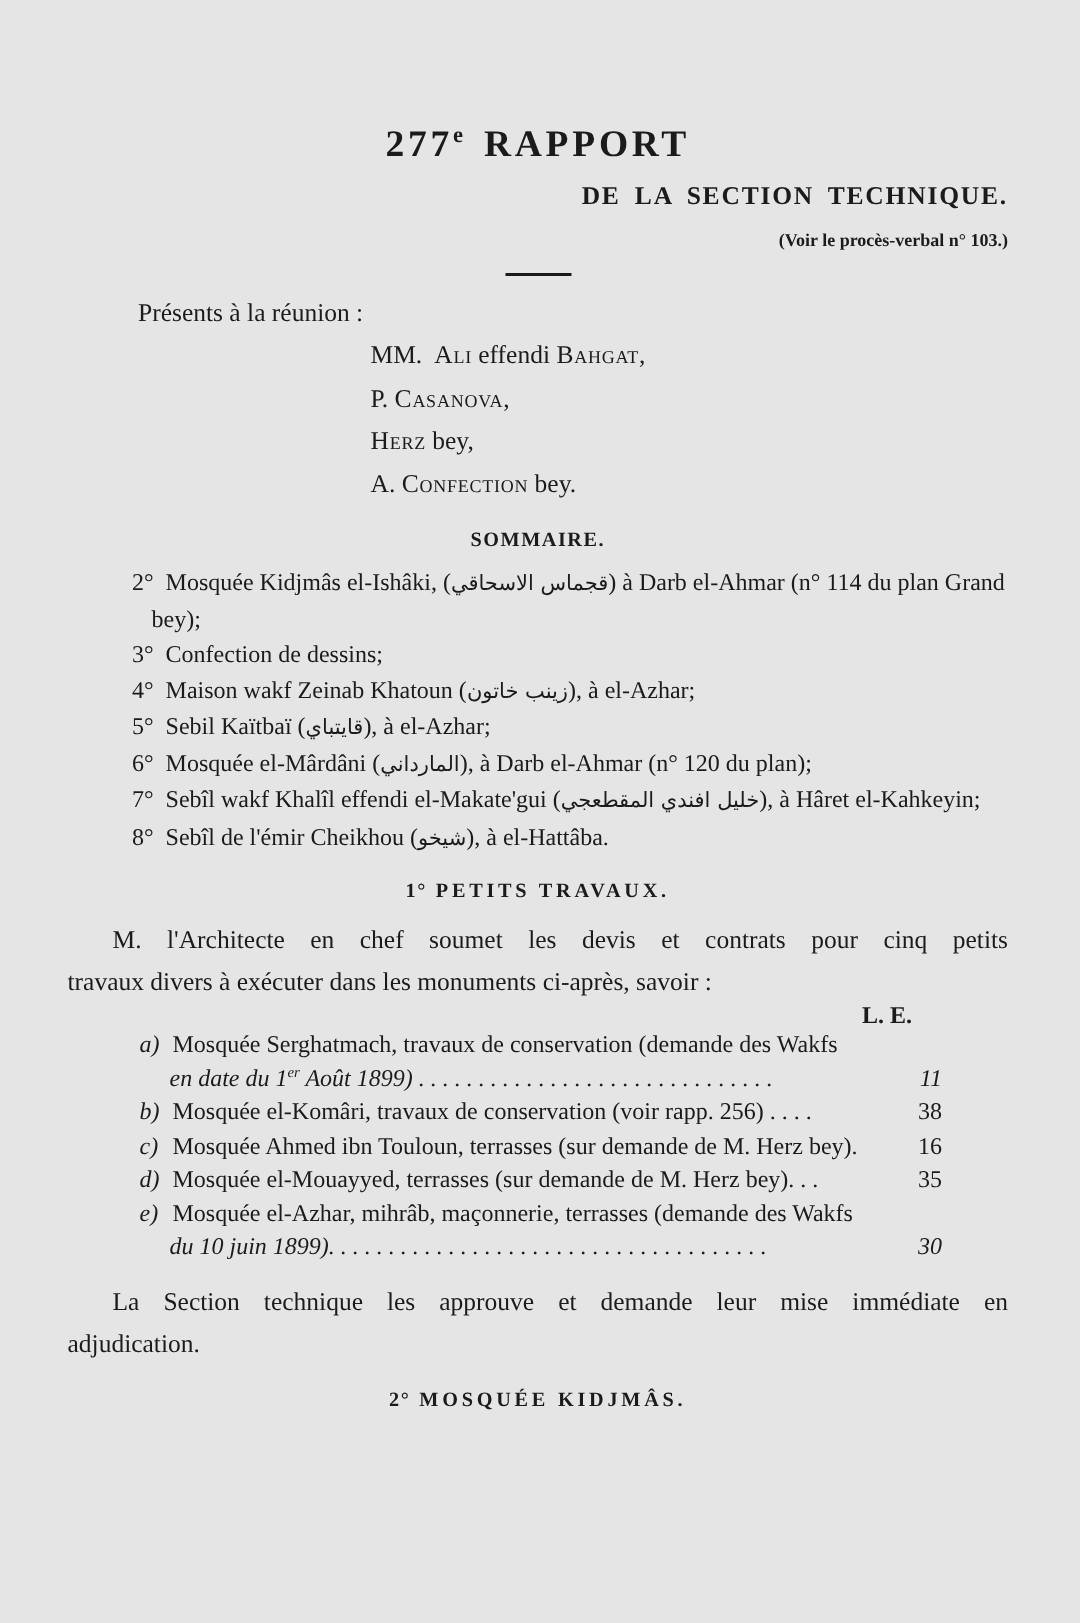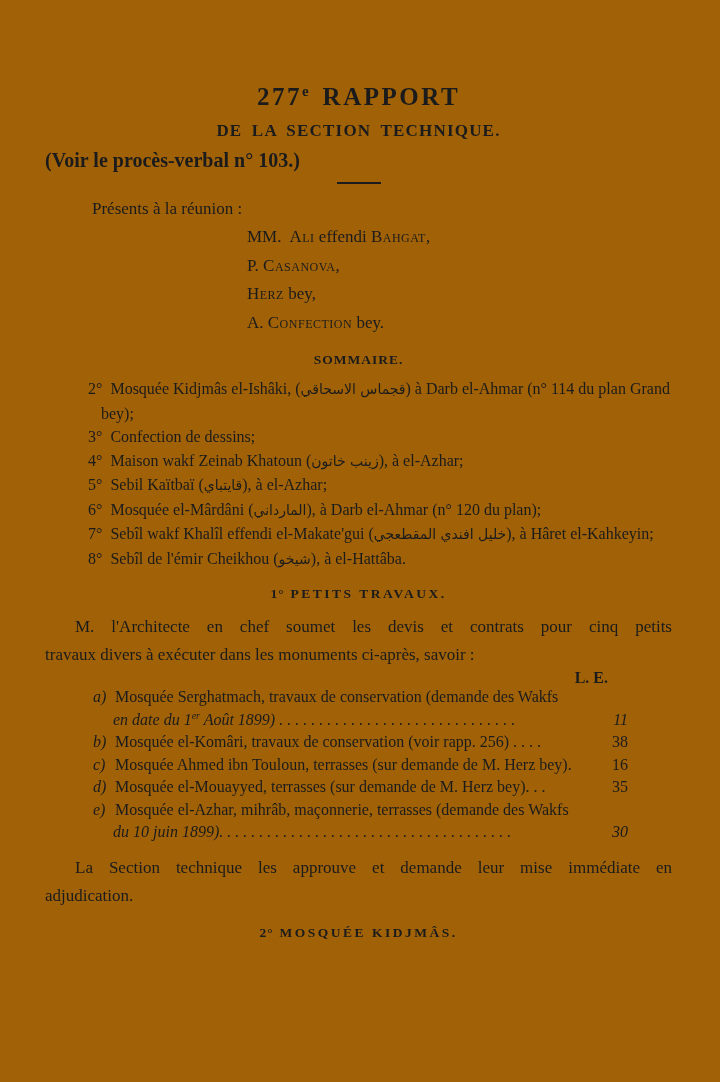--- a/index.html
+++ b/index.html
@@ -1,49 +1,49 @@
 <!DOCTYPE html>
 <html><head>
 <meta charset="utf-8">
 <style>
   html, body { margin: 0; padding: 0; background: #ffffff; }
   .page {
     position: relative;
     width: 720px;
     height: 1082px;
-    background: #a16207;
+    background: #e5e5e5;
     color: #1b1b1b;
     font-family: "Liberation Serif", "DejaVu Serif", serif;
     overflow: hidden;
   }
   .content { margin: 0 48px 0 45px; padding-top: 82px; width: 627px; }
 
   
   .title {
     margin: 0 0 8px 0;
     text-align: center;
     font-size: 25px;
     font-weight: 700;
     letter-spacing: 2.5px;
     line-height: 30px;
   }
   .title sup { font-size: 60%; letter-spacing: 0; }
   .title-word { margin-left: 14px; }
   .subtitle {
     margin: 0 0 8px 0;
-    text-align: center;
+    text-align: right;
     font-size: 17px;
     font-weight: 700;
     letter-spacing: 1.2px;
     word-spacing: 4px;
     line-height: 22px;
   }
   .ref {
-    text-align: left;
-    font-size: 20px;
+    text-align: right;
+    font-size: 12px;
     font-weight: 700;
     line-height: 20px;
   }
   .rule {
     width: 44px;
     border-top: 2px solid #1b1b1b;
     margin: 12px auto 0 auto;
   }
 
   

